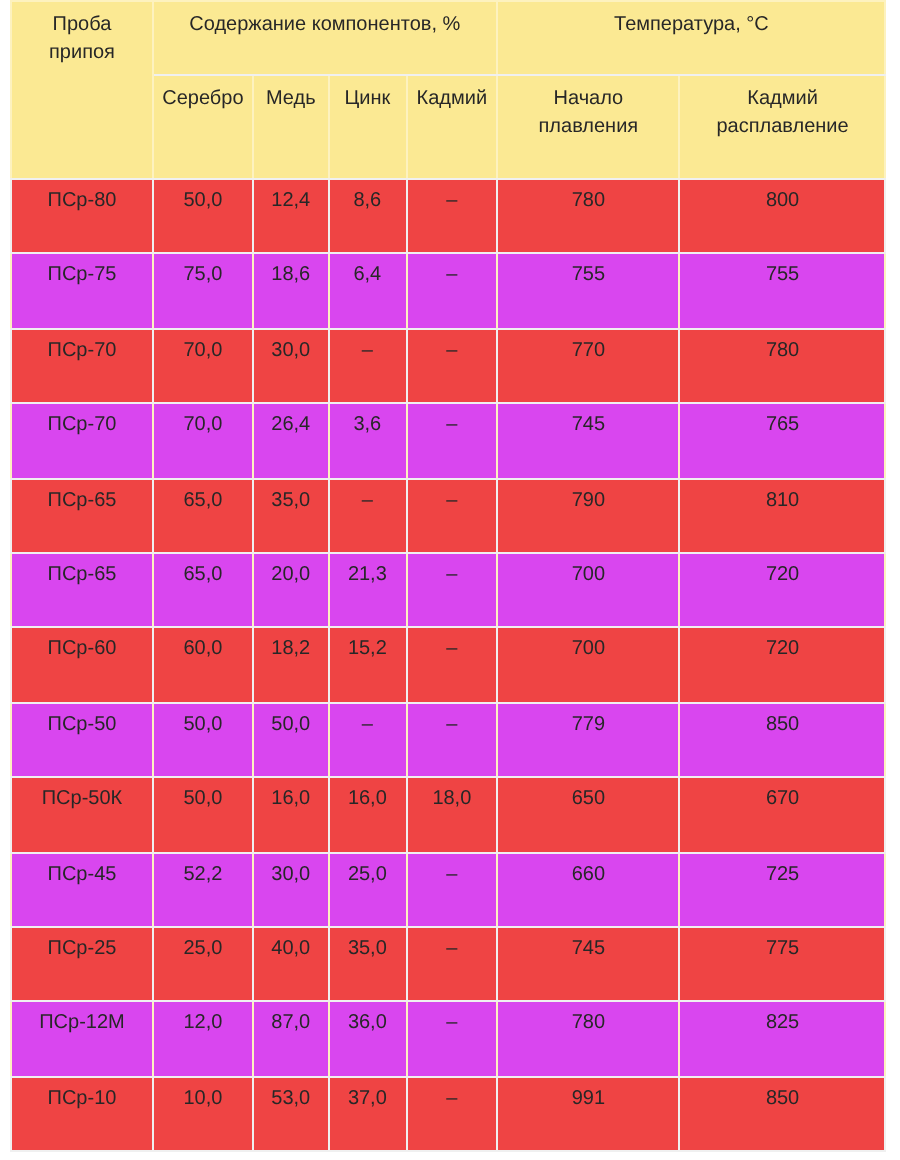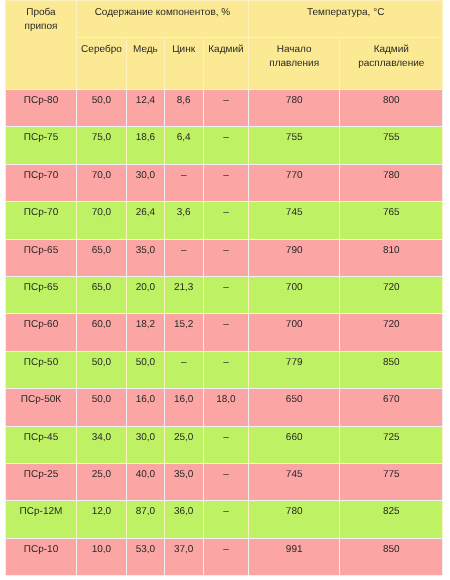--- a/index.html
+++ b/index.html
@@ -12,22 +12,22 @@
   table.solder{border-collapse:collapse;width:437px;table-layout:fixed;}
   table.solder td,table.solder th{
     box-sizing:border-box;
     border:1px solid #f0f0f0;
     font-weight:normal;color:#272727;
     text-align:center;font-size:10px;padding:0;vertical-align:top;}
   table.solder thead th{background:#fbe993;border-left-color:#fdf2bf;border-right-color:#fdf2bf;}
   table.solder thead tr.r1 th{height:36.7px;padding-top:4.5px;border-top-color:#fdf2bf;}
   table.solder thead tr.r2 th{height:52.3px;padding-top:5px;}
   table.solder tbody td{height:37.4px;line-height:14px;padding-top:4px;}
-  table.solder tbody tr.odd{background:#fca5a5;}
-  table.solder tbody tr.even{background:#bef264;}
+  table.solder tbody tr.odd{background:#ef4444;}
+  table.solder tbody tr.even{background:#d946ef;}
   table.solder tbody tr.even td{border-left-color:#fdf2bf;border-right-color:#fdf2bf;}
   .ln{line-height:14px;}
   col.c0{width:70.4px}col.c1{width:50.5px}col.c2{width:37.4px}col.c3{width:39.2px}
   col.c4{width:45.3px}col.c5{width:91.2px}col.c6{width:103px}
 </style>
 </head>
 <body>
 
 <div class="table-wrap">
 <table class="solder">
@@ -153,21 +153,21 @@
           <td>ПСр-50К</td>
           <td>50,0</td>
           <td>16,0</td>
           <td>16,0</td>
           <td>18,0</td>
           <td>650</td>
           <td>670</td>
         </tr>
         <tr class="even">
           <td>ПСр-45</td>
-          <td>34,0</td>
+          <td>52,2</td>
           <td>30,0</td>
           <td>25,0</td>
           <td>–</td>
           <td>660</td>
           <td>725</td>
         </tr>
         <tr class="odd">
           <td>ПСр-25</td>
           <td>25,0</td>
           <td>40,0</td>

